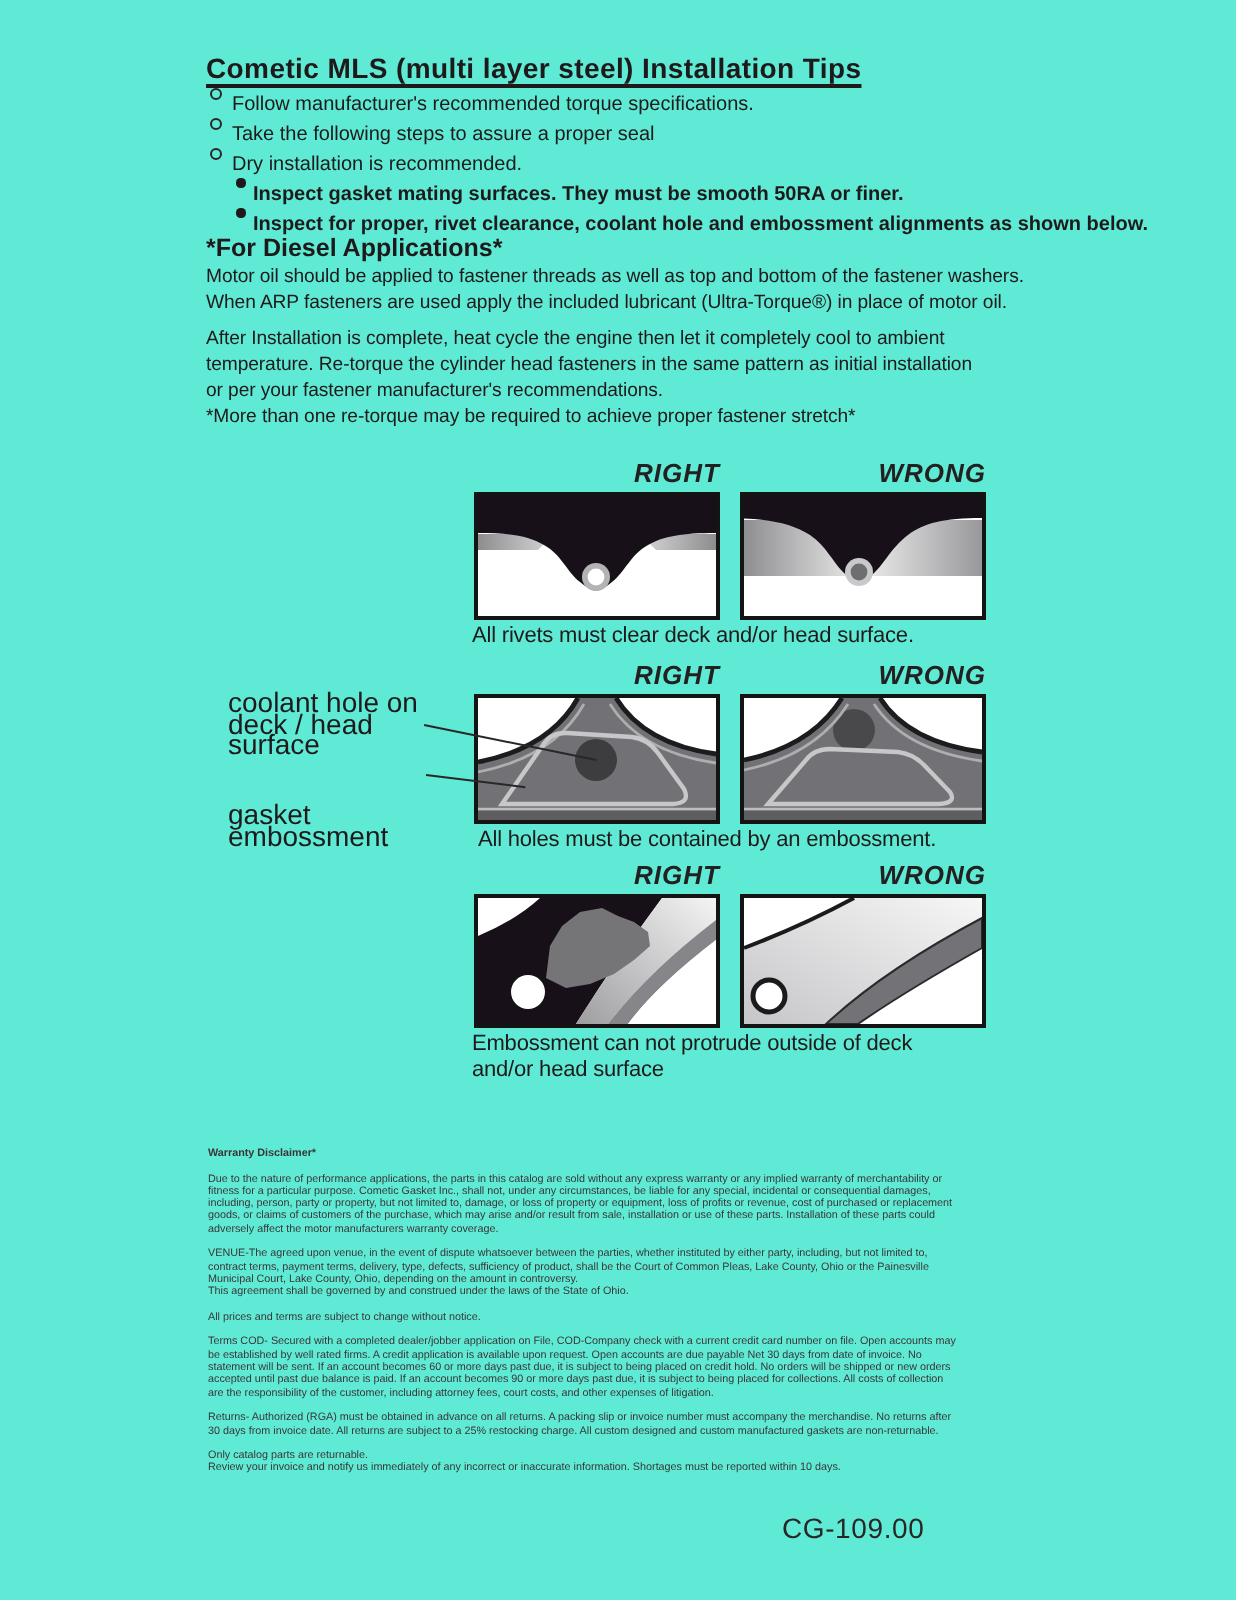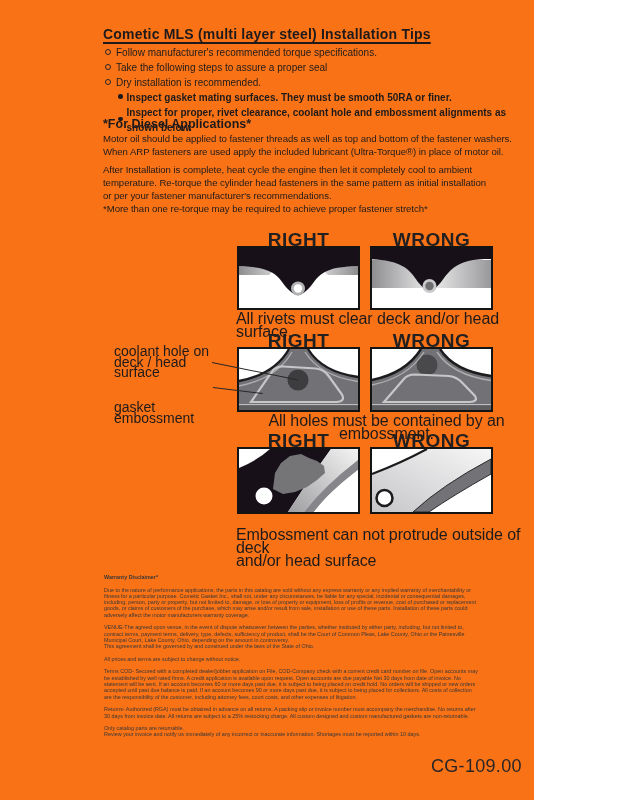--- a/index.html
+++ b/index.html
@@ -1,47 +1,47 @@
 <!DOCTYPE html>
 <html style="--diagram-black: #171019; --gasket-gray: #727276; --hole-gray: #3d3d40;"><head>
 <meta charset="utf-8">
 <style>
   html,body{margin:0;padding:0;background:#ffffff;}
   .page{
-    position:relative;width:534px;height:800px;background:#f97316;overflow:hidden;
+    position:relative;width:618px;height:800px;background:#5eead4;overflow:hidden;
     font-family:"Liberation Sans","DejaVu Sans",sans-serif;color:#1e1a1b;
   }
   .abs{position:absolute;}
   
   .title{
     left:103px;top:26px;font-size:14px;font-weight:bold;letter-spacing:.2px;
     text-decoration:underline;text-decoration-thickness:1.5px;text-underline-offset:3px;
   }
   .tips{left:105px;top:45px;font-size:10px;line-height:15px;}
-  .tip-row{display:flex;align-items:center;}
+  .tip-row{display:flex;align-items:flex-start;}
   .obul{display:inline-block;width:4px;height:4px;border:1.2px solid #2a2627;border-radius:50%;
         margin-right:5px;flex:0 0 auto;transform:translateY(-1px);}
   .fbul{display:inline-block;width:4.5px;height:4.5px;background:#1e1a1b;border-radius:50%;
         margin-right:4px;flex:0 0 auto;transform:translateY(-1px);}
   .tip-sub{margin-left:13px;font-weight:bold;}
   .diesel-h{left:103px;top:117px;font-size:12.5px;font-weight:bold;}
   .body-p{left:103px;width:440px;font-size:9.6px;line-height:12.9px;white-space:pre-line;letter-spacing:-.05px;}
   .p1{top:133px;}
   .p2{top:164px;}
   .p3{top:203px;}
   
-  .dg-label{width:123px;text-align:center;font-size:19px;font-weight:bold;letter-spacing:.5px;color:#232021;}
-  .caption{font-size:16px;letter-spacing:-.1px;color:#1e1a1b;white-space:pre-line;line-height:13px;}
+  .dg-label{width:123px;text-align:right;font-size:13px;font-weight:bold;letter-spacing:.5px;color:#232021;font-style:italic;}
+  .caption{font-size:11px;letter-spacing:-.1px;color:#1e1a1b;white-space:pre-line;line-height:13px;}
   .side-label{font-size:14px;line-height:10.5px;text-align:left;color:#1e1a1b;}
   .leader{height:1.2px;background:#2a2627;transform-origin:0 50%;}
   
   .disc{left:104px;top:574px;width:416px;font-size:5.4px;line-height:6.3px;color:#3a3637;}
   .disc .disc-h{font-weight:bold;margin:0 0 6.3px 0;}
   .disc p{margin:0 0 6.3px 0;white-space:pre-line;}
-  .pagenum{left:391px;top:756px;font-size:18px;letter-spacing:.3px;color:#2a2627;margin-left:40px;}
+  .pagenum{left:391px;top:756px;font-size:14px;letter-spacing:.3px;color:#2a2627;}
   
   svg{display:block;}
   .ink{fill:var(--diagram-black,#171019);}
   .gasket{fill:var(--gasket-gray,#727276);}
   .hole{fill:var(--hole-gray,#3d3d40);}
 </style>
 </head>
 <body>
 
 <div class="page">
@@ -188,21 +188,21 @@
         </linearGradient>
     </defs>
     <rect x="1" y="1" width="121" height="65" fill="#ffffff"></rect>
     <path d="M2,27 Q31,16 57,2 L121,2 L121,12 Q72,38 43,65 L2,65 Z" fill="url(#g4)"></path>
     <path d="M2,27 Q31,16 57,2" stroke="#1b1b1d" stroke-width="2" fill="none"></path>
     <path d="M121,12 L121,27 Q82,49 59,65 L43,65 Q72,38 121,12 Z" fill="#737377" stroke="#2a2a2c" stroke-width="1"></path>
     <circle cx="14.5" cy="51" r="8" fill="#ffffff" stroke="#1b1b1d" stroke-width="2.5"></circle>
     <rect x="1" y="1" width="121" height="65" fill="none" stroke="#141414" stroke-width="2"></rect>
   </svg>
 
-  <div class="abs caption" style="left:236px;top:516px;margin-top:12px;">Embossment can not protrude outside of deck
+  <div class="abs caption" style="left:236px;top:516px;">Embossment can not protrude outside of deck
 and/or head surface</div>
 
   <div class="abs disc">
     <div class="disc-h">Warranty Disclaimer*</div>
     <p>Due to the nature of performance applications, the parts in this catalog are sold without any express warranty or any implied warranty of merchantability or
 fitness for a particular purpose.  Cometic Gasket Inc., shall not, under any circumstances, be liable for any special, incidental or consequential damages,
 including, person, party or property, but not limited to, damage, or loss of property or equipment, loss of profits or revenue, cost of purchased or replacement
 goods, or claims of customers of the purchase, which may arise and/or result from sale, installation or use of these parts.  Installation of these parts could
 adversely affect the motor manufacturers warranty coverage.</p>
     <p>VENUE-The agreed upon venue, in the event of dispute whatsoever between the parties, whether instituted by either party, including, but not limited to,

